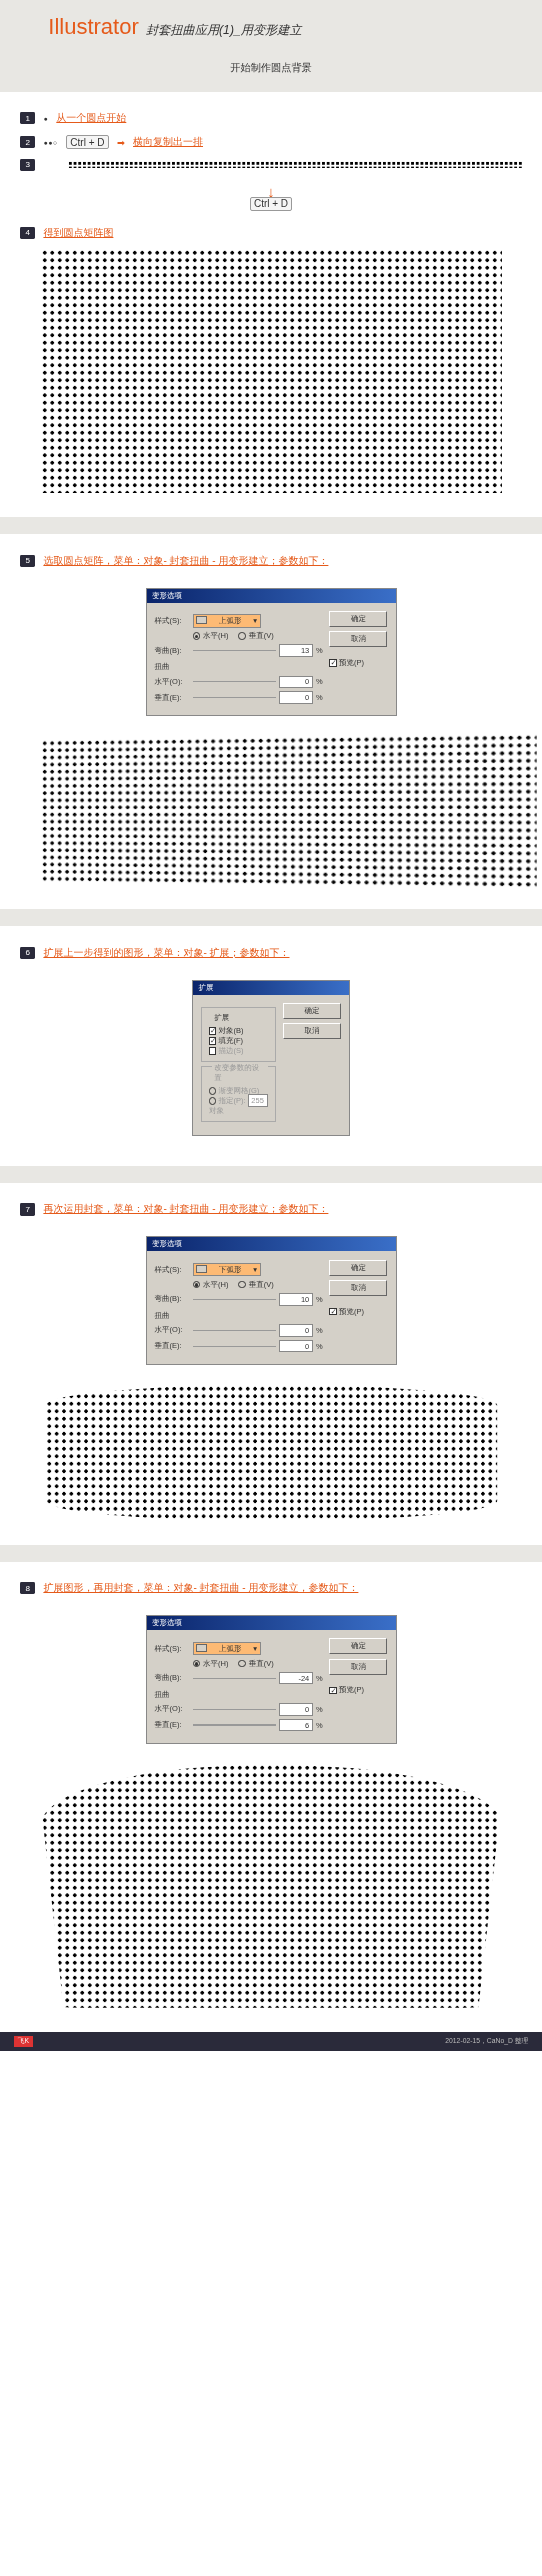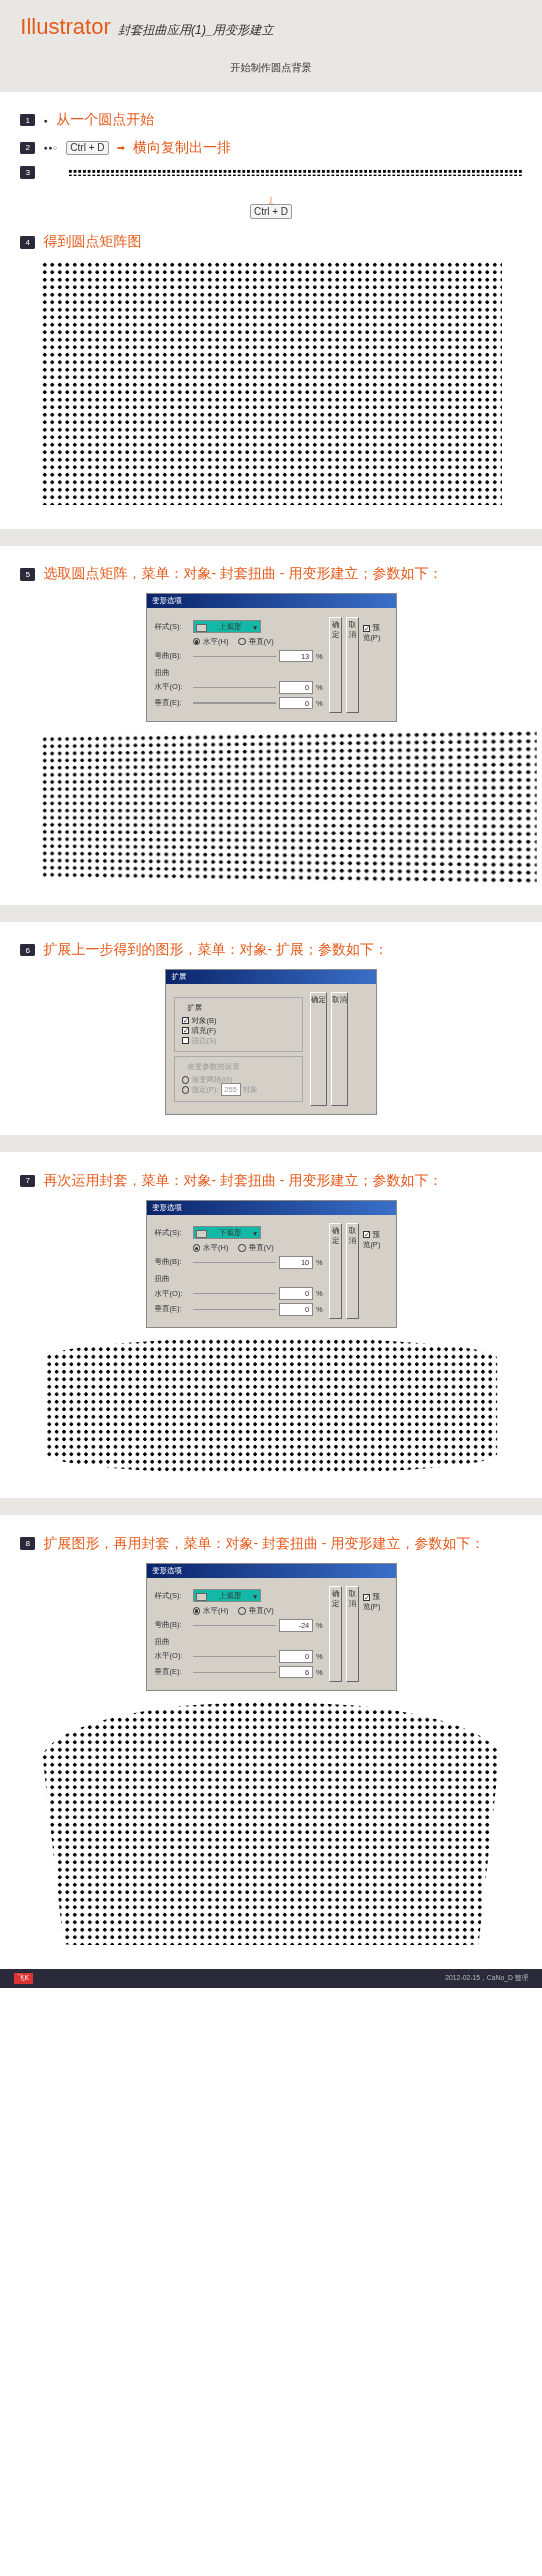--- a/index.html
+++ b/index.html
@@ -1,57 +1,57 @@
 <!DOCTYPE html>
 <html style="font-size:11px"><head>
 <meta charset="utf-8">
 <style>
 * { box-sizing: border-box; margin: 0; padding: 0; }
 body { width: 542px; margin: 0 auto; font-family: "Microsoft YaHei", Arial, sans-serif; background: #fff; }
 .header { background: #e8e7e3; padding: 13.6px 20.3px 10.2px; }
-.header-title { font-size: 22px; color: #e55a1a; font-weight: normal; }
+.header-title { font-size: 22px; color: #e55a1a; font-weight: normal; margin-left: 28px; }
 .header-sub { font-size: 12.2px; color: #333; margin-left: 4.1px; vertical-align: middle; font-style: italic; }
 .section { background: #e8e7e3; margin-top: 0.7px; padding: 10.2px 20.3px 17px; text-align: center; font-size: 10.2px; color: #333; }
 .content { padding: 10.2px 20.3px; }
 .step { display: flex; align-items: center; gap: 8.1px; margin: 9.5px 0; }
 .num { background: #2a2a3a; color: #fff; width: 15px; height: 12.2px; display: inline-flex; align-items: center; justify-content: center; font-size: 8.1px; border-radius: 1.4px; flex-shrink: 0; }
-.step-text { font-size: 14px; color: #e55a1a; }
+.step-text { font-size: 10px; color: #e55a1a; text-decoration: underline; }
 .dots-inline { font-size: 6.8px; letter-spacing: 0.7px; color: #333; }
 .kbd { display: inline-block; border: 0.7px solid #999; border-radius: 2px; padding: 0.7px 3.4px; font-size: 10px; background: #f5f5f5; color: #333; }
 .arrow { color: #e55a1a; font-size: 9.5px; }
 .dot-row { width: 461px; height: 6.8px; background-image: radial-gradient(circle, #000 1.4px, transparent 1.4px); background-size: 4.7px 4.7px; margin-left: 24.4px; }
 .down-arrow { text-align: center; margin: 5.4px 0; }
 .down-arrow div { color: #e55a1a; font-size: 15px; line-height: 1; height: 12.2px; }
 .label-below { text-align: center; color: #e55a1a; font-size: 8.8px; margin-top: 2.7px; }
 .dot-grid { width: 461px; margin: 6.8px auto 13.6px; background-image: radial-gradient(circle, #000 1.9px, transparent 1.9px); background-size: 7.5px 7.5px; }
 .dot-grid.g1 { height: 244px; }
 .dot-grid.g2 { height: 149px; transform: perspective(813px) rotateY(-8deg) scaleY(0.95); transform-origin: left center; }
 .dot-grid.g3 { height: 136px; border-radius: 50% / 15%; transform: scaleX(0.98); }
 .dot-grid.g4 { height: 244px; border-radius: 60% 60% 10% 10% / 30% 30% 5% 5%; clip-path: polygon(0 15%, 8% 8%, 20% 3%, 50% 0, 80% 3%, 92% 8%, 100% 15%, 95% 100%, 5% 100%); transform: scaleY(1); }
-.dialog { width: 251px; margin: 10px auto; border: 0.7px solid #888; font-size: 7.5px; color: #333; }
+.dialog { width: 251px; margin: 20px auto; border: 0.7px solid #888; font-size: 7.5px; color: #333; }
 .dlg-title { background: linear-gradient(to right, #0a246a, #3a6fc8); color: #fff; padding: 2px 5.4px; font-size: 7.5px; }
 .dlg-body { background: #d4d0c8; padding: 8.1px; display: flex; gap: 6.8px; }
 .dlg-left { flex: 1; }
-.dlg-right { width: 58px; display: flex; flex-direction: row; gap: 4.1px; }
+.dlg-right { width: 58px; display: flex; flex-direction: column; gap: 4.1px; }
 .dlg-row { display: flex; align-items: center; gap: 3px; margin: 3.4px 0; }
 .dlg-row label { min-width: 35px; }
-.dlg-select { background: #14b8a6; border: 0.7px solid #888; padding: 0.7px 2.7px; width: 68px; display: inline-flex; align-items: flex-end; justify-content: space-between; }
+.dlg-select { background: #fdba74; border: 0.7px solid #888; padding: 0.7px 2.7px; width: 68px; display: inline-flex; align-items: flex-start; justify-content: space-between; }
 .dlg-input { background: #fff; border: 0.7px solid #888; width: 34px; padding: 0.7px 2.7px; text-align: right; }
 .dlg-btn { background: #d4d0c8; border: 0.7px solid #fff; border-right-color: #666; border-bottom-color: #666; padding: 2px 0; text-align: center; }
 .dlg-group { border: 0.7px solid #aaa; padding: 5.4px 6.8px; margin: 4.1px 0; }
 .dlg-group-title { font-size: 7.5px; margin: -9.5px 0 2.7px 2.7px; background: #d4d0c8; display: inline-block; padding: 0 2.7px; }
 .radio { width: 7.5px; height: 7.5px; border: 0.7px solid #333; border-radius: 50%; display: inline-block; vertical-align: middle; }
 .radio.checked::after { content: ""; display: block; width: 3.4px; height: 3.4px; background: #333; border-radius: 50%; margin: 1.4px; }
 .cbx { width: 7.5px; height: 7.5px; border: 0.7px solid #333; background: #fff; display: inline-block; vertical-align: middle; position: relative; }
 .cbx.checked::after { content: "✓"; position: absolute; top: -2px; left: 0; font-size: 7.5px; }
 .divider { background: #e8e7e3; height: 17px; }
 .footer-note { font-size: 8.8px; color: #333; margin: 17px 27px 10.2px; line-height: 1.6; }
 .footer-bar { background: #2a2a3a; color: #bbb; font-size: 6.8px; padding: 4.1px 13.6px; text-align: right; display: flex; justify-content: space-between; }
 .footer-logo { background: #d33; color: #fff; padding: 0.7px 4.1px; font-size: 6.8px; }
-.dialog.small { width: 212px; }
+.dialog.small { width: 158px; }
 .icon { width: 11px; height: 8.1px; border: 0.7px solid #666; display: inline-block; vertical-align: middle; background: #d4d0c8; }
 </style>
 </head>
 <body>
 
 <div class="header">
   <span class="header-title">Illustrator</span>
   <span class="header-sub">封套扭曲应用(1)_用变形建立</span>
 </div>
 

